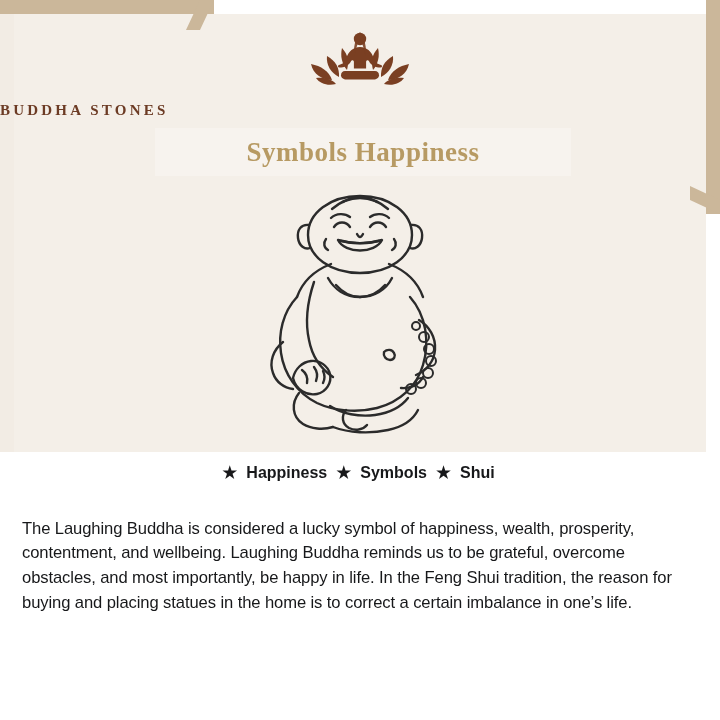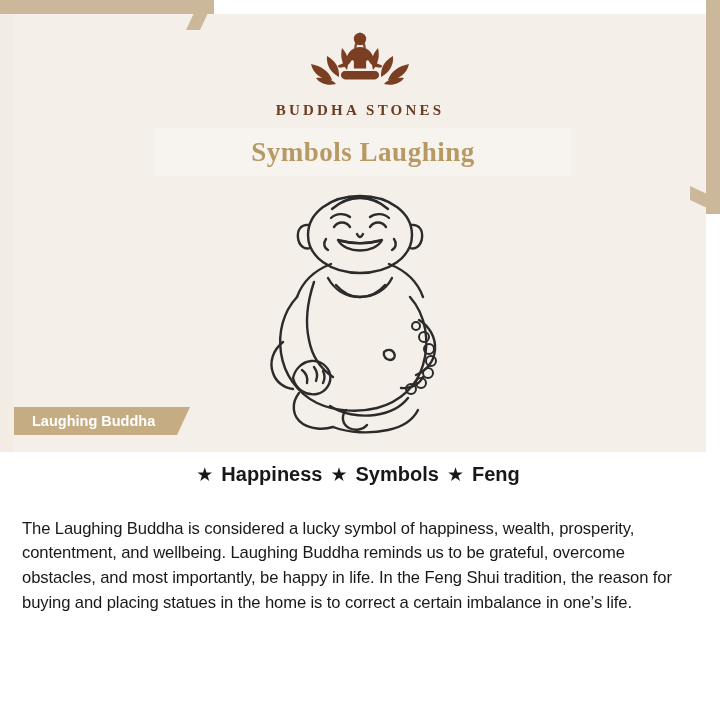--- a/index.html
+++ b/index.html
@@ -74,21 +74,20 @@
     bottom: 0;
     background: #f4efe8;
   }
 
   
   .logo-wrap {
     position: absolute;
     left: 0;
     right: 0;
     top: 26px;
-    text-align: center;
     z-index: 6;
   }
   .lotus {
     display: block;
     margin: 0 auto;
   }
   .brand {
     margin-top: 4px;
     font-size: 15px;
     letter-spacing: 3.2px;
@@ -166,21 +165,21 @@
     left: 0;
     right: 0;
     top: 463px;
     display: flex;
     align-items: center;
     justify-content: center;
     gap: 0px;
     z-index: 7;
   }
   .benefit {
-    font-size: 20px;
+    font-size: 16px;
     font-weight: bold;
     color: #17181a;
     font-family: "Liberation Sans", sans-serif;
     padding: 0 6px;
   }
   .star {
     color: #17181a;
     font-size: 19px;
     line-height: 1;
     padding: 0 2px;
@@ -240,21 +239,21 @@
 
         <path d="M31 52 c4 6 12 8 20 6 c-4 -5 -12 -7 -20 -6 z"></path>
 
         <path d="M119 52 c-4 6 -12 8 -20 6 c4 -5 12 -7 20 -6 z"></path>
       </g>
     </svg>
     <div class="brand">BUDDHA STONES</div>
   </div>
 
   <div class="title-bar">
-    <span class="title-text">Symbols Laughing</span>
+    <span class="title-text">Symbols Happiness</span>
   </div>
 
   <div class="illustration">
     <svg width="300" height="262" viewBox="0 0 300 262">
       <g fill="none" stroke="#2b2b2b" stroke-width="2.4" stroke-linecap="round" stroke-linejoin="round">
 
         <path d="M150 14 c-30 0 -52 17 -52 39 c0 22 23 38 52 38 c29 0 52 -16 52 -38 c0 -22 -22 -39 -52 -39 z"></path>
 
         <path d="M99 43 c-8 -1 -12 5 -11 13 c1 8 7 12 12 10"></path>
         <path d="M201 43 c8 -1 12 5 11 13 c-1 8 -7 12 -12 10"></path>
@@ -310,28 +309,25 @@
           <circle cx="221" cy="179" r="5"></circle>
           <circle cx="218" cy="191" r="5"></circle>
           <circle cx="211" cy="201" r="5"></circle>
           <circle cx="201" cy="207" r="5"></circle>
           <circle cx="206" cy="144" r="4"></circle>
         </g>
       </g>
     </svg>
   </div>
 
-  <div class="label-tab">
-    <span class="label-text">Laughing Buddha</span>
-  </div>
 
   <div class="benefits">
     <span class="star">★</span>
     <span class="benefit">Happiness</span>
     <span class="star">★</span>
     <span class="benefit">Symbols</span>
     <span class="star">★</span>
-    <span class="benefit">Feng</span>
+    <span class="benefit">Shui</span>
   </div>
 
   <p class="body-text">The Laughing Buddha is considered a lucky symbol of happiness, wealth, prosperity, contentment, and wellbeing. Laughing Buddha reminds us to be grateful, overcome obstacles, and most importantly, be happy in life. In the Feng Shui tradition, the reason for buying and placing statues in the home is to correct a certain imbalance in one’s life.</p>
 
 </div>
 
 </body></html>

